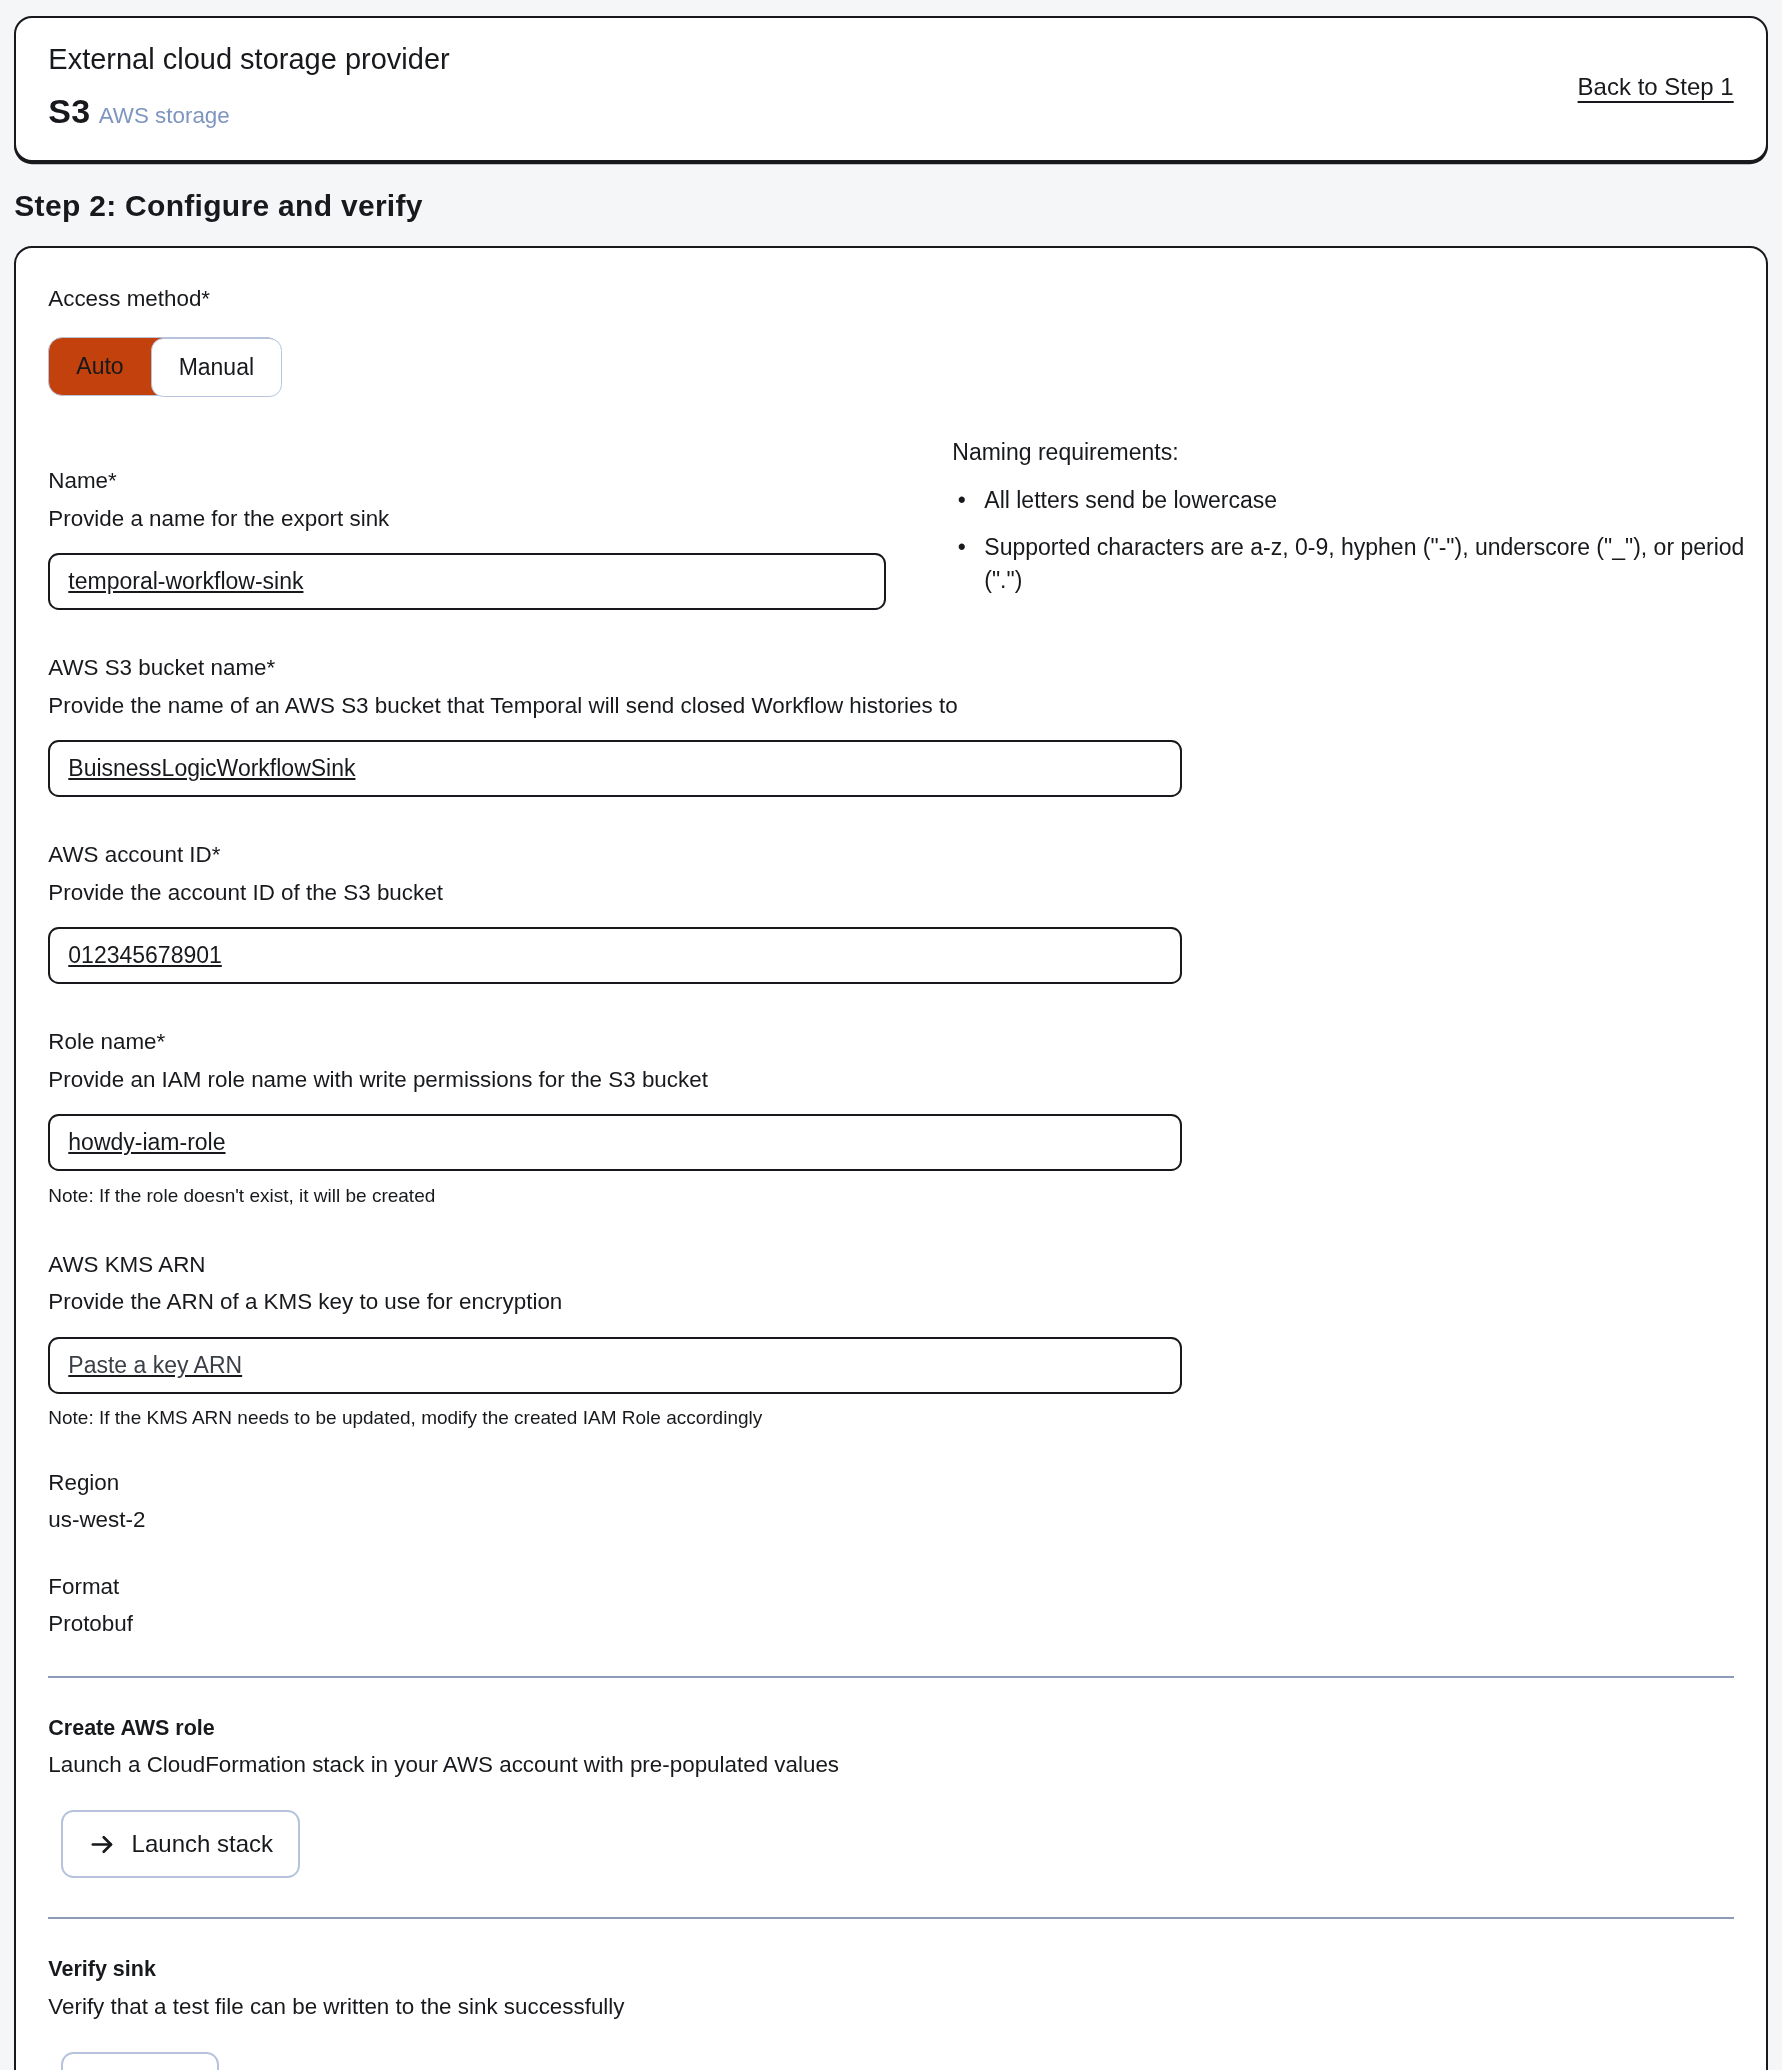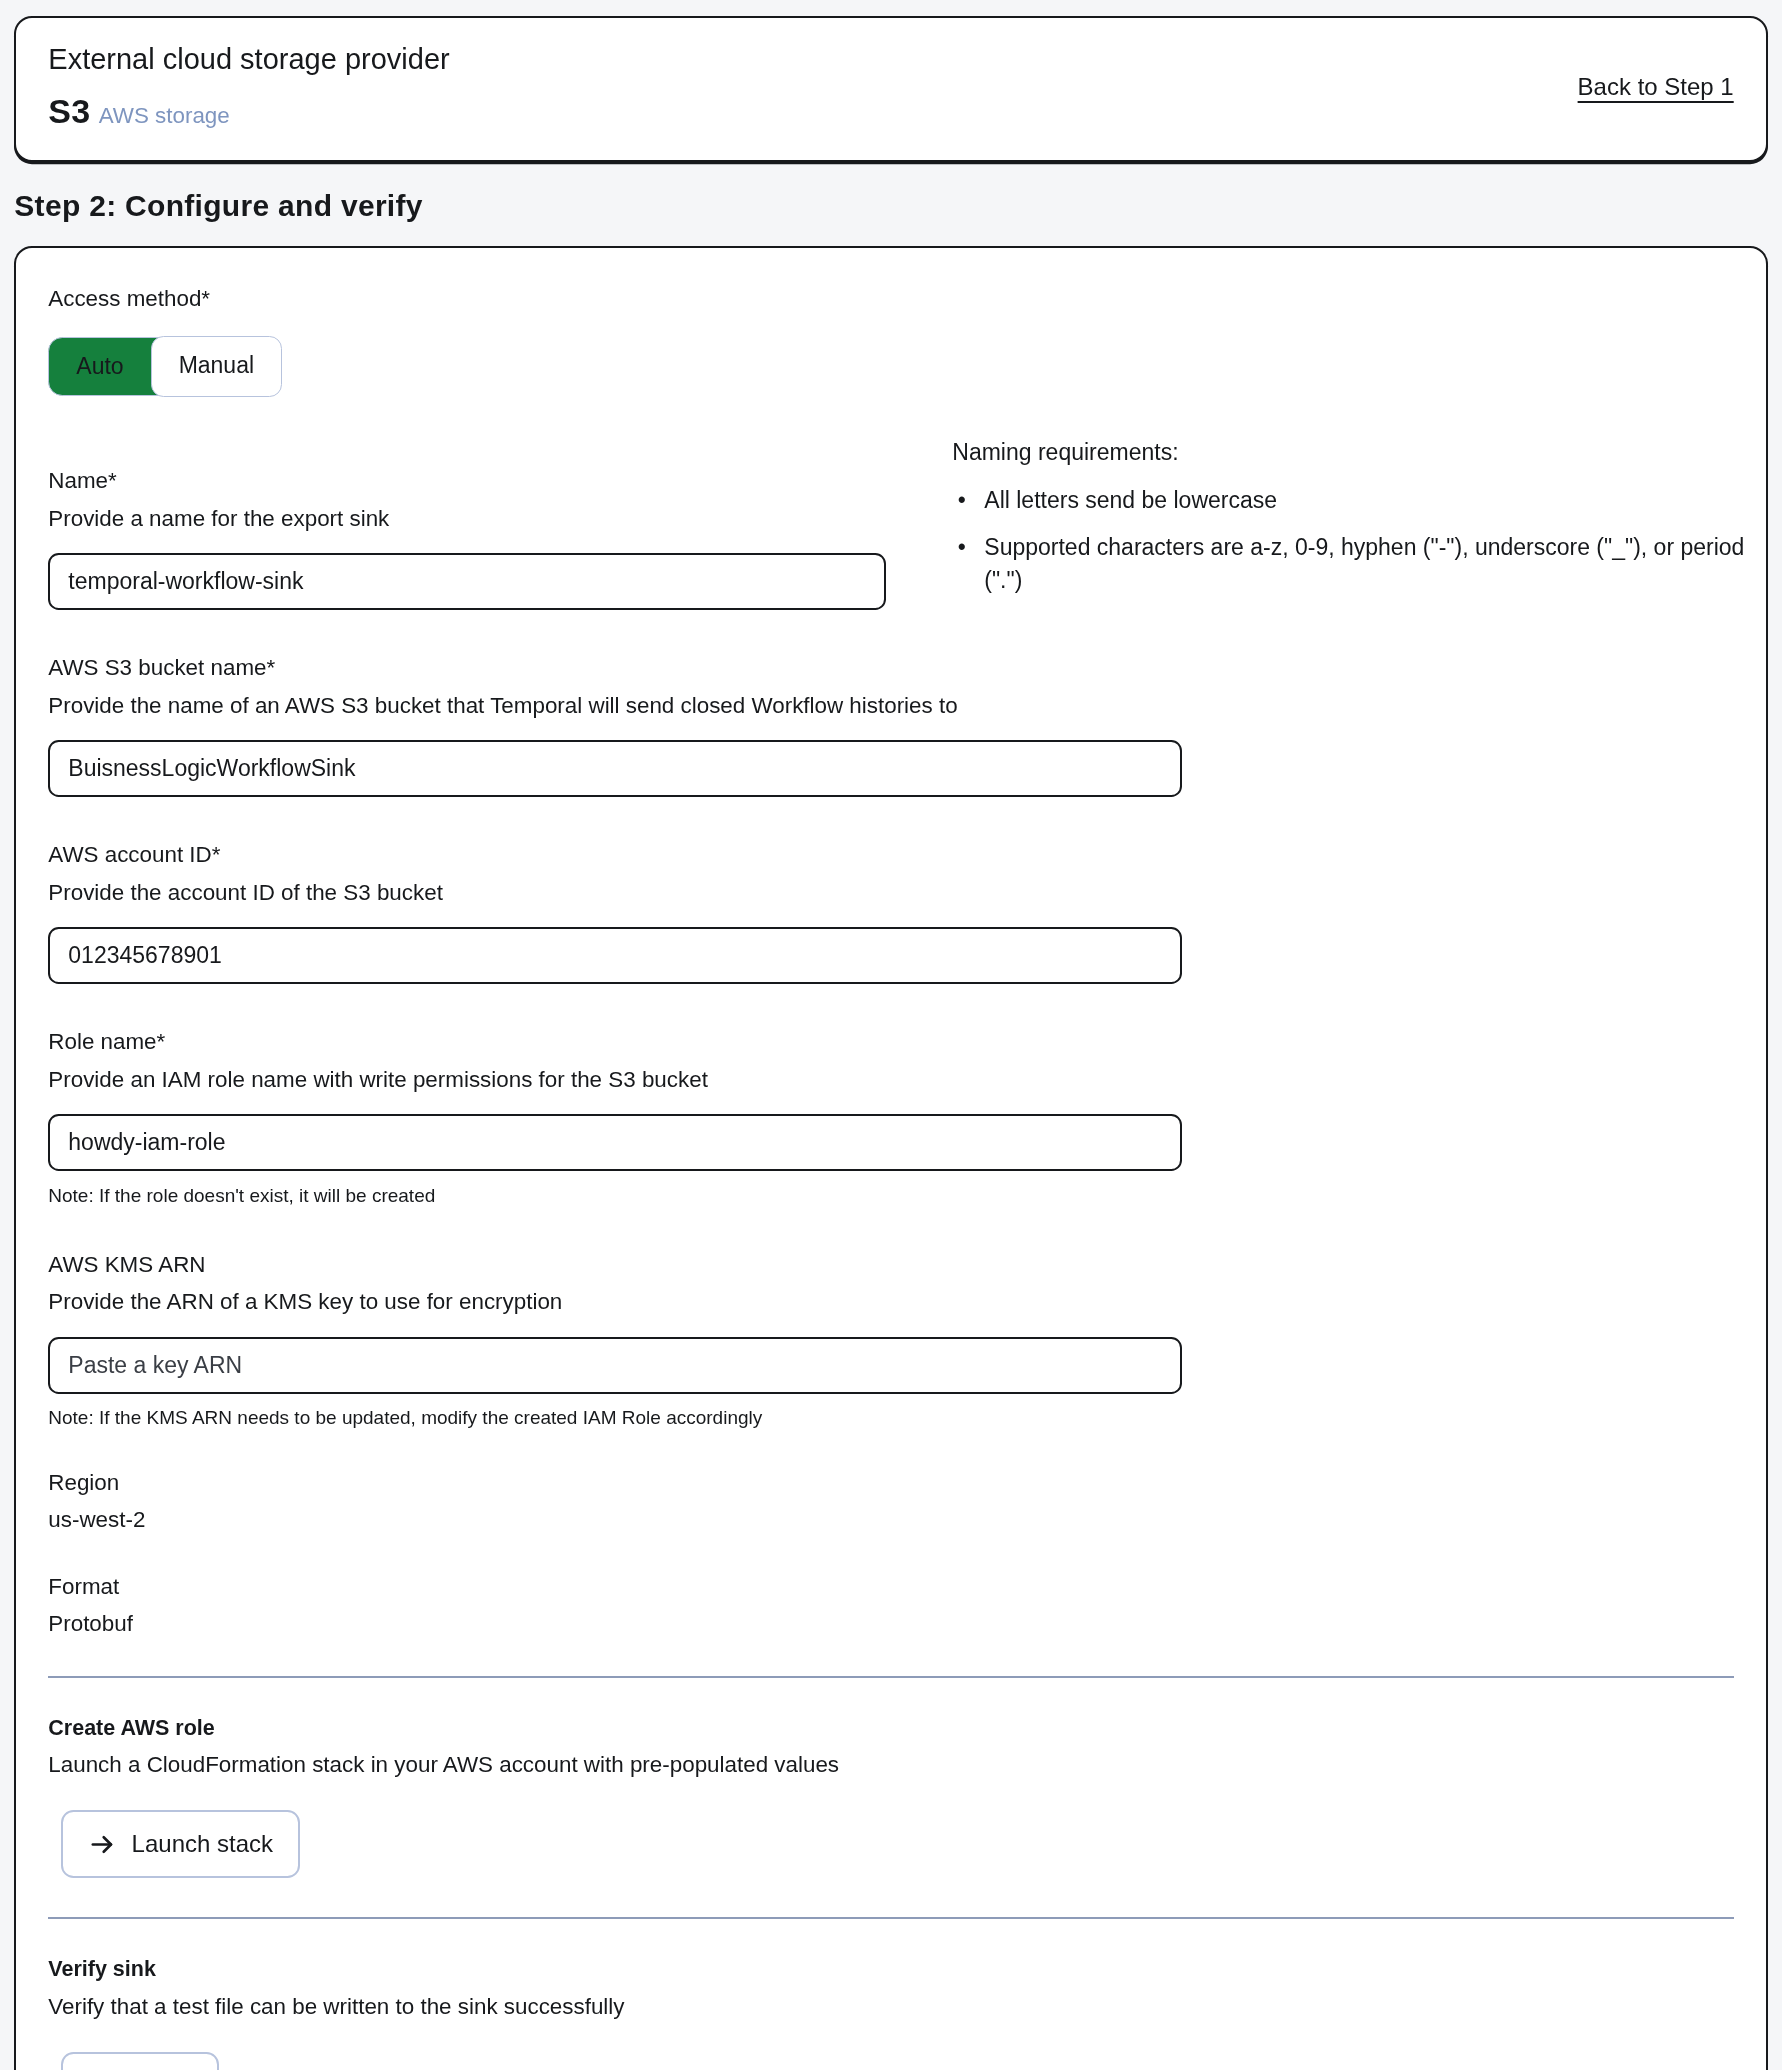--- a/index.html
+++ b/index.html
@@ -62,33 +62,35 @@
     height: 57px;
     border: 2.2px solid #17191c;
     border-radius: 10.7px;
     background: #ffffff;
     font-family: inherit;
     font-size: 23px;
     color: #17191c;
     padding: 0 18px;
     margin-top: 21.5px;
     outline: none;
+    text-decoration: underline;
   }
   .text-input::placeholder { color: #3a3e45; opacity: 1; }
   .input-narrow { width: 838px; }
   .input-wide   { width: 1134px; }
 
   .note { font-size: 19px; margin-top: 13.4px; }
   .toggle-group {
     display: inline-flex;
     margin-top: 25px;
-    background: #15803d;
+    background: #c2410c;
     border: 1.8px solid #b7c3dd;
     border-radius: 14.3px;
     position: relative;
+    align-items: flex-end;
   }
   .toggle-option {
     font-size: 23px;
     padding: 15px 27px;
     cursor: pointer;
     white-space: nowrap;
   }
   .toggle-option.unselected {
     background: #ffffff;
     border: 1.8px solid #b7c3dd;

